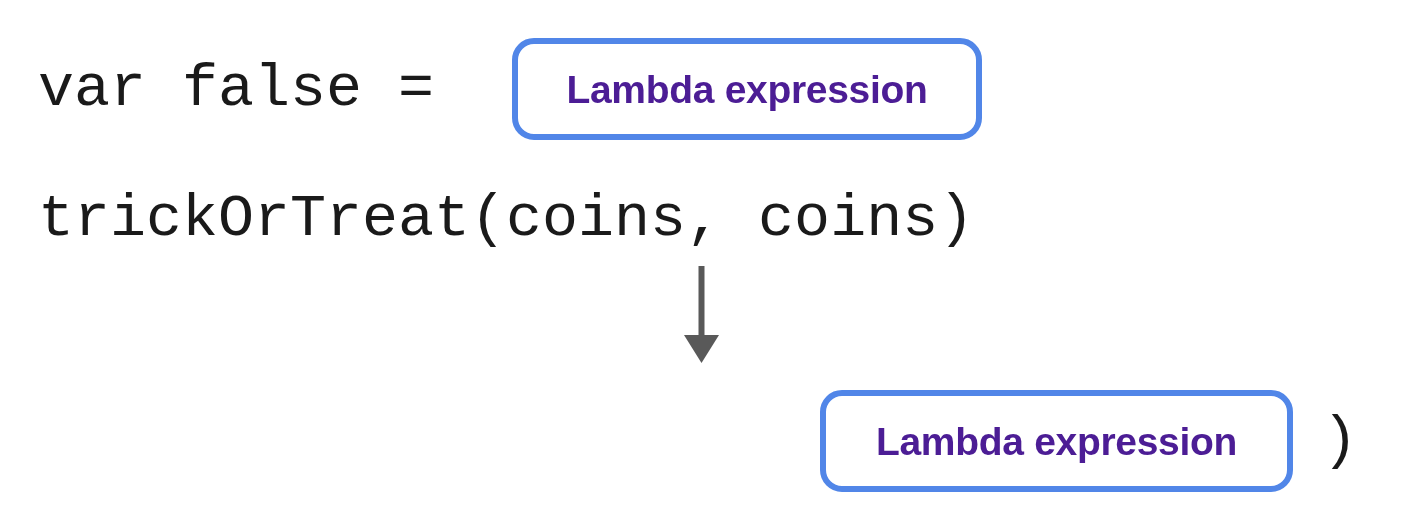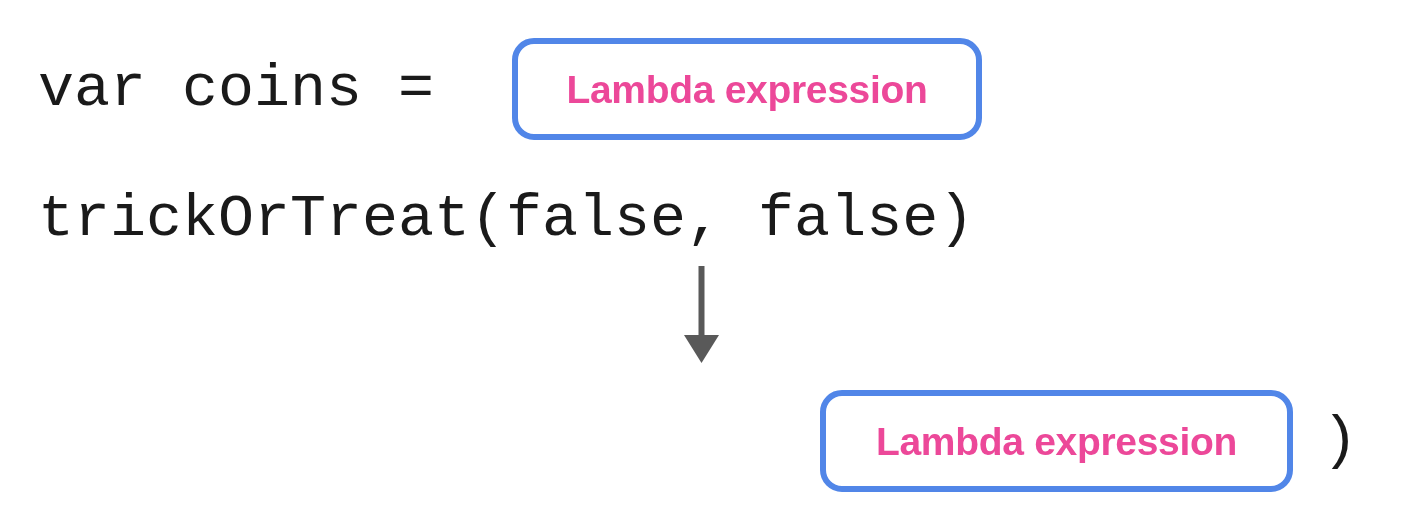--- a/index.html
+++ b/index.html
@@ -45,21 +45,21 @@
     border: 6px solid #5186e8;
     border-radius: 22px;
     display: flex;
     align-items: center;
     justify-content: center;
   }
   .chip-label {
     font-family: "Liberation Sans", "DejaVu Sans", sans-serif;
     font-size: 39px;
     font-weight: 700;
-    color: #ec4899;
+    color: #4c1d95;
     letter-spacing: -0.3px;
     white-space: nowrap;
     line-height: 1;
   }
 
   .chip-1 { left: 512px; top: 38px;  width: 470px; height: 102px; }
   .chip-2 { left: 820px; top: 390px; width: 473px; height: 102px; }
 
   
   .arrow-wrap {
@@ -69,27 +69,27 @@
     width: 60px;
     height: 106px;
   }
   .arrow-wrap svg { display: block; }
 </style>
 </head>
 <body>
 
 <div class="canvas">
 
-  <div class="code line1-code">var coins = </div>
+  <div class="code line1-code">var false = </div>
 
   <div class="chip chip-1">
     <span class="chip-label">Lambda expression</span>
   </div>
 
-  <div class="code line2-code">trickOrTreat(false, false)</div>
+  <div class="code line2-code">trickOrTreat(coins, coins)</div>
 
   <div class="arrow-wrap">
     <svg width="60" height="106" viewBox="0 0 60 106" aria-hidden="true">
       <line x1="29.5" y1="4" x2="29.5" y2="80" stroke="#595959" stroke-width="6"></line>
       <polygon points="29.5,101 12,73 47,73" fill="#595959"></polygon>
     </svg>
   </div>
 
 
   <div class="chip chip-2">

